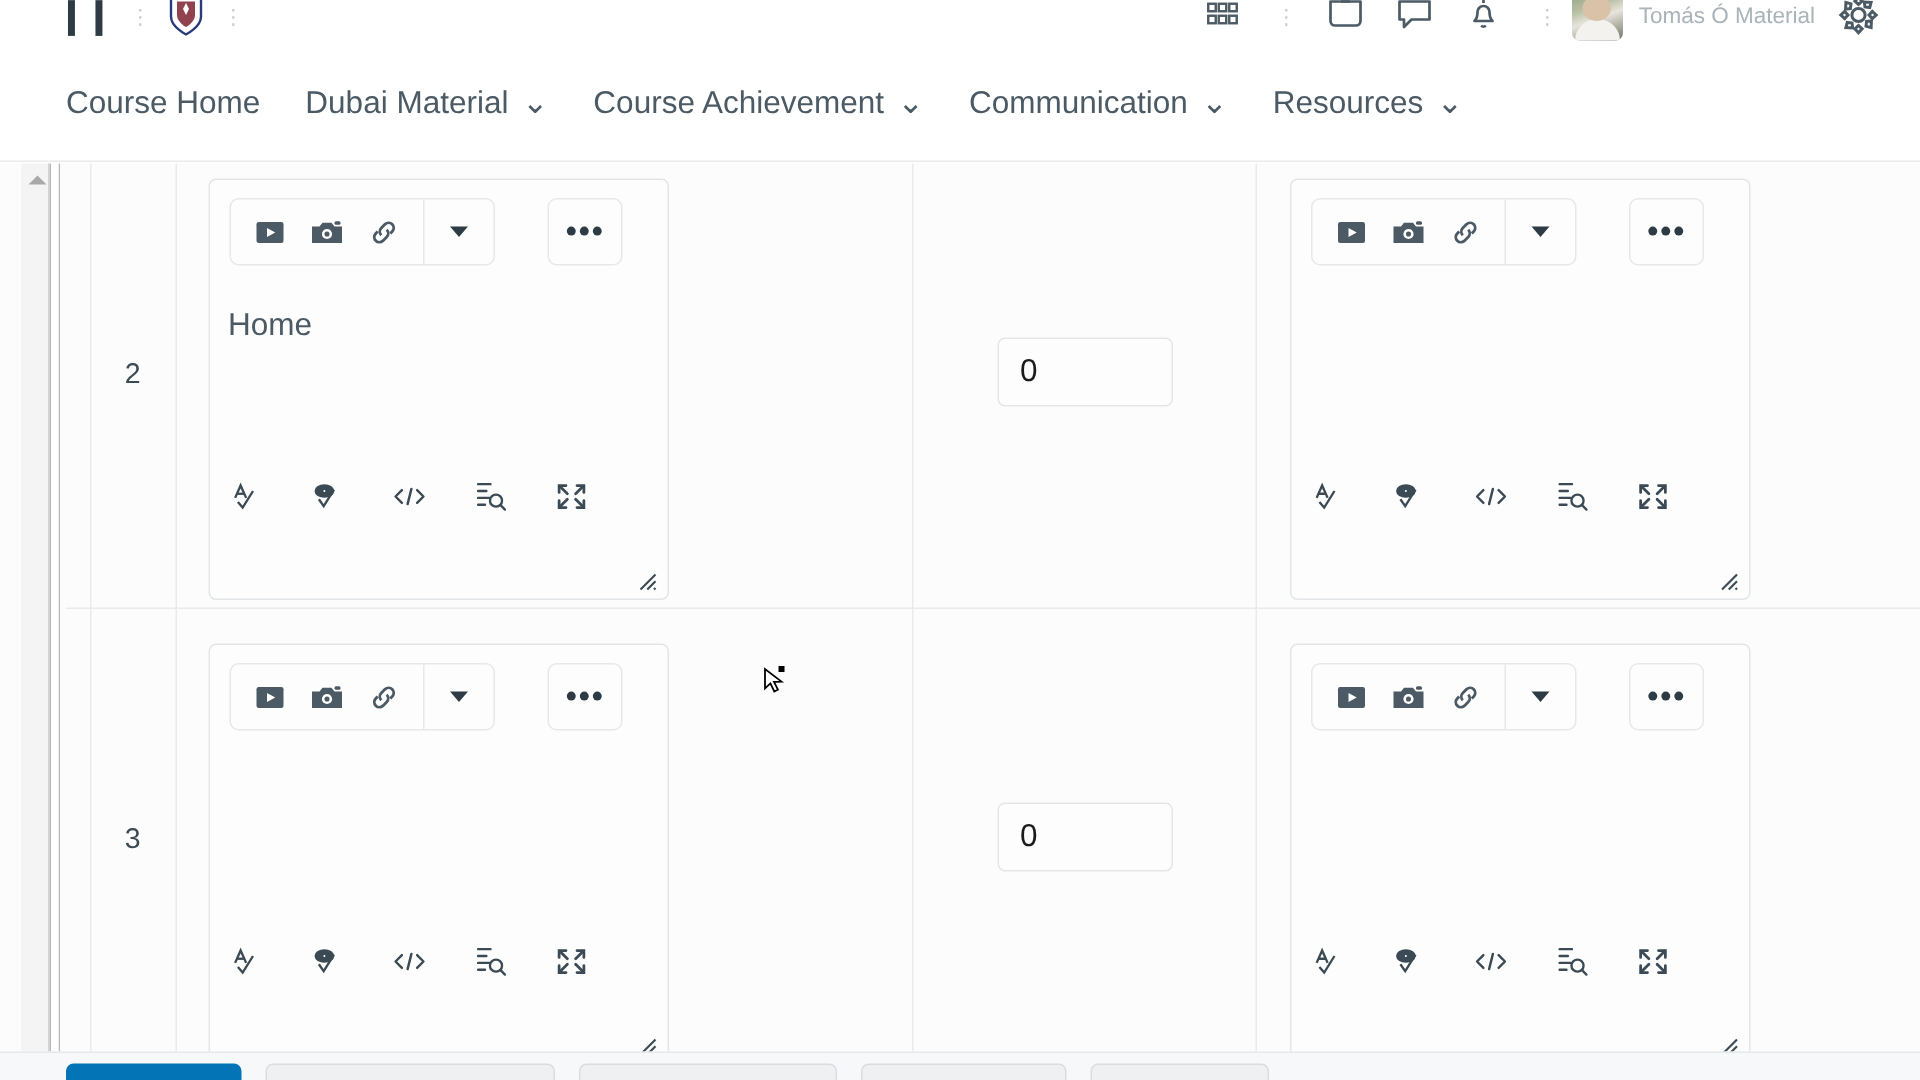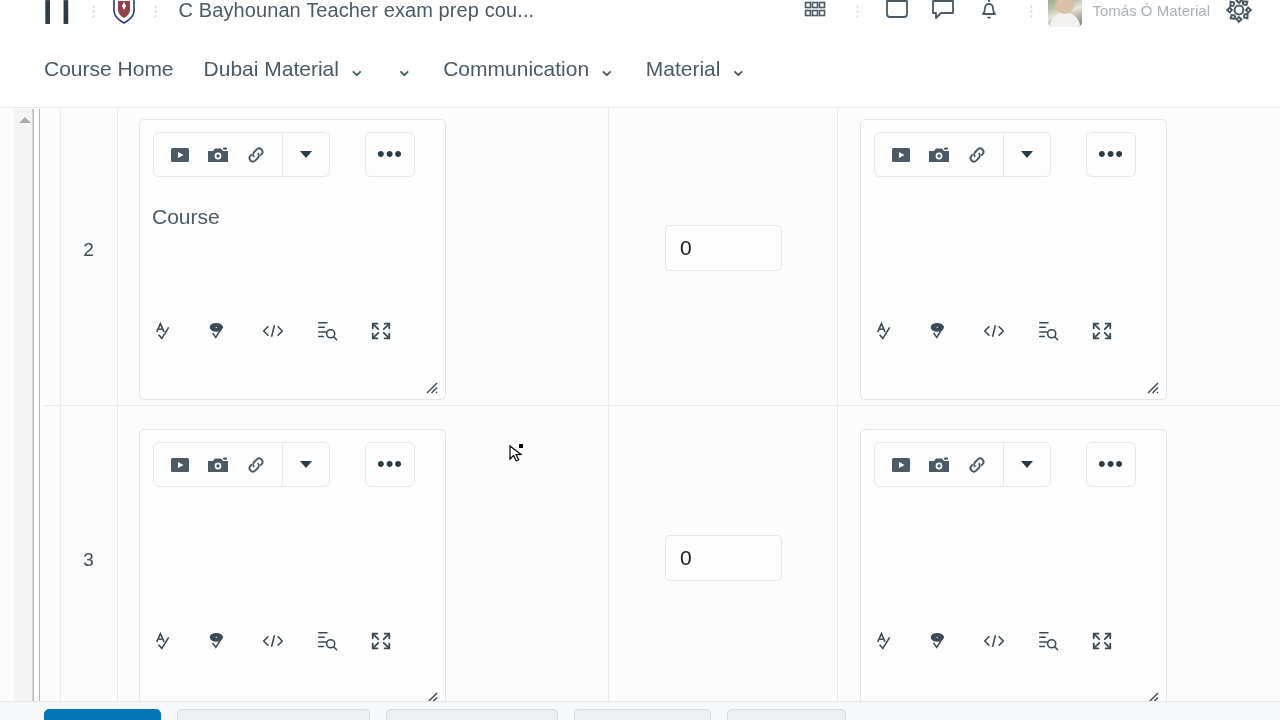--- a/index.html
+++ b/index.html
@@ -173,21 +173,20 @@
 <div class="global-header">
   <div class="gh-left">
     <div class="gh-pause">❙❙</div>
     <div class="gh-dots">⋮</div>
     <svg class="gh-crest" viewBox="0 0 26 30">
       <path d="M3 2 H23 V16 C23 23 13 28 13 28 C13 28 3 23 3 16 Z" fill="#ffffff" stroke="#2a3b7d" stroke-width="1.6"></path>
       <path d="M7 6 H19 V15 C19 20 13 23 13 23 C13 23 7 20 7 15 Z" fill="#7d2230" opacity="0.85"></path>
       <path d="M13 7 L15 11 L13 15 L11 11 Z" fill="#ffffff"></path>
     </svg>
     <div class="gh-dots">⋮</div>
-    <div class="gh-title">C Bayhounan Teacher exam prep cou...</div>
   </div>
 
   <div class="gh-right">
     <div class="gh-icon">
       <svg width="22" height="18" viewBox="0 0 22 18">
         <g fill="none" stroke="#4b5a64" stroke-width="1.6">
           <rect x="1.5" y="1.5" width="5" height="5"></rect>
             <rect x="8.5" y="1.5" width="5" height="5"></rect>
             <rect x="15.5" y="1.5" width="5" height="5"></rect>
           <rect x="1.5" y="9.5" width="5" height="5"></rect>
@@ -238,28 +237,29 @@
 
 <div class="course-nav">
   <div class="nav-item">
     <span>Course Home</span>
   </div>
   <div class="nav-item">
     <span>Dubai Material</span>
     <span class="nav-caret">⌄</span>
   </div>
   <div class="nav-item">
+    <span>Course Achievement</span>
     <span class="nav-caret">⌄</span>
   </div>
   <div class="nav-item">
     <span>Communication</span>
     <span class="nav-caret">⌄</span>
   </div>
   <div class="nav-item">
-    <span>Material</span>
+    <span>Resources</span>
     <span class="nav-caret">⌄</span>
   </div>
 </div>
 
 <div class="grid-wrap">
 
   <div class="scroll-gutter"></div>
   <div class="scroll-up-arrow"></div>
   <div class="scroll-track"></div>
   <div class="scroll-thumb"></div>
@@ -305,21 +305,21 @@
         <div class="tb-caret-cell">
           <svg width="14" height="9" viewBox="0 0 14 9">
               <path d="M1 1 L7 8 L13 1 Z" fill="#2d3b45"></path>
             </svg>
         </div>
       </div>
       <div class="rce-more" style="left:225px">
         <span style="font-size:22px;color:#2d3b45;line-height:0.4;letter-spacing:1px">•••</span>
       </div>
 
-      <div class="rce-body" style="top:85px">Course</div>
+      <div class="rce-body" style="top:85px">Home</div>
 
       <div class="rce-status" style="top:200px">
         <div class="st-btn">
           <svg width="24" height="22" viewBox="0 0 24 22">
               <g fill="none" stroke="#3b4a54" stroke-width="1.7">
                 <path d="M3 12 L7 3 L11 12"></path>
                 <path d="M4.6 9 H9.4"></path>
                 <path d="M5 15 L8.5 19 L16 7"></path>
               </g>
             </svg>

